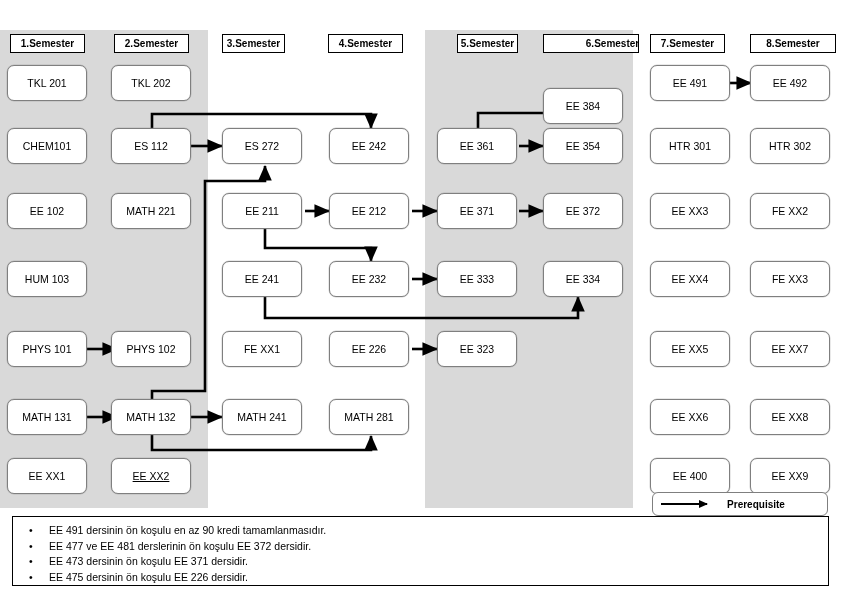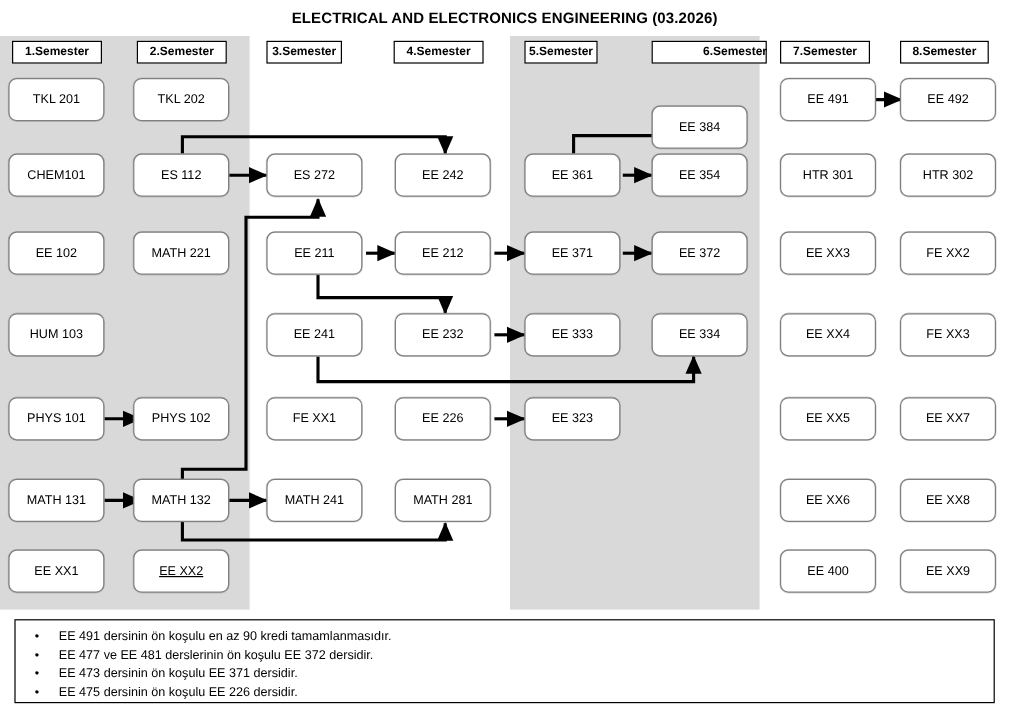--- a/index.html
+++ b/index.html
@@ -130,30 +130,29 @@
   }
 </style>
 </head>
 <body>
 
 <div id="page">
 
   <div class="band" style="left:0px; top:30px; width:208px; height:478px;"></div>
   <div class="band" style="left:425px; top:30px; width:208px; height:478px;"></div>
 
-  <div id="title">ELECTRICAL AND ELECTRONICS ENGINEERING (03.2026)</div>
 
   <div class="sem-head" style="left:10px;  top:34px; width:75px;">1.Semester</div>
   <div class="sem-head" style="left:114px; top:34px; width:75px;">2.Semester</div>
   <div class="sem-head" style="left:222px; top:34px; width:63px;">3.Semester</div>
   <div class="sem-head" style="left:328px; top:34px; width:75px;">4.Semester</div>
-  <div class="sem-head" style="left:437px; top:34px; width:61px;">5.Semester</div>
+  <div class="sem-head" style="left:457px; top:34px; width:61px;">5.Semester</div>
   <div class="sem-head" style="left:543px; top:34px; width:96px;padding-left:43px;">6.Semester</div>
   <div class="sem-head" style="left:650px; top:34px; width:75px;">7.Semester</div>
-  <div class="sem-head" style="left:750px; top:34px; width:74px;">8.Semester</div>
+  <div class="sem-head" style="left:750px; top:34px; width:86px;">8.Semester</div>
 
   <svg id="wires" viewBox="0 0 841 595" xmlns="http://www.w3.org/2000/svg">
     <defs>
       <marker id="ah" markerWidth="7" markerHeight="7" refX="5.6" refY="3" orient="auto" markerUnits="strokeWidth">
         <path d="M0,0.4 L6,3 L0,5.6 z" fill="#000"></path>
       </marker>
     </defs>
     <g fill="none" stroke="#000" stroke-width="2.6" marker-end="url(#ah)">
 
       <path d="M87,349 L117,349"></path>
@@ -233,20 +232,24 @@
       <div class="course" style="left: 650px; top: 458px;">EE 400</div>
       <div class="course" style="left: 750px; top: 65px;">EE 492</div>
       <div class="course" style="left: 750px; top: 128px;">HTR 302</div>
       <div class="course" style="left: 750px; top: 193px;">FE XX2</div>
       <div class="course" style="left: 750px; top: 261px;">FE XX3</div>
       <div class="course" style="left: 750px; top: 331px;">EE XX7</div>
       <div class="course" style="left: 750px; top: 399px;">EE XX8</div>
       <div class="course" style="left: 750px; top: 458px;">EE XX9</div>
     </div>
 
+  <div id="legend">
+    <span class="lg-arrow"></span>
+    <span class="lg-label">Prerequisite</span>
+  </div>
 
   <div id="notes">
     <div class="note-row">
       <span class="note-bullet">•</span>
       <span class="note-text">EE 491 dersinin ön koşulu en az 90 kredi tamamlanmasıdır.</span>
     </div>
     <div class="note-row">
       <span class="note-bullet">•</span>
       <span class="note-text">EE 477 ve EE 481 derslerinin ön koşulu EE 372 dersidir.</span>
     </div>

